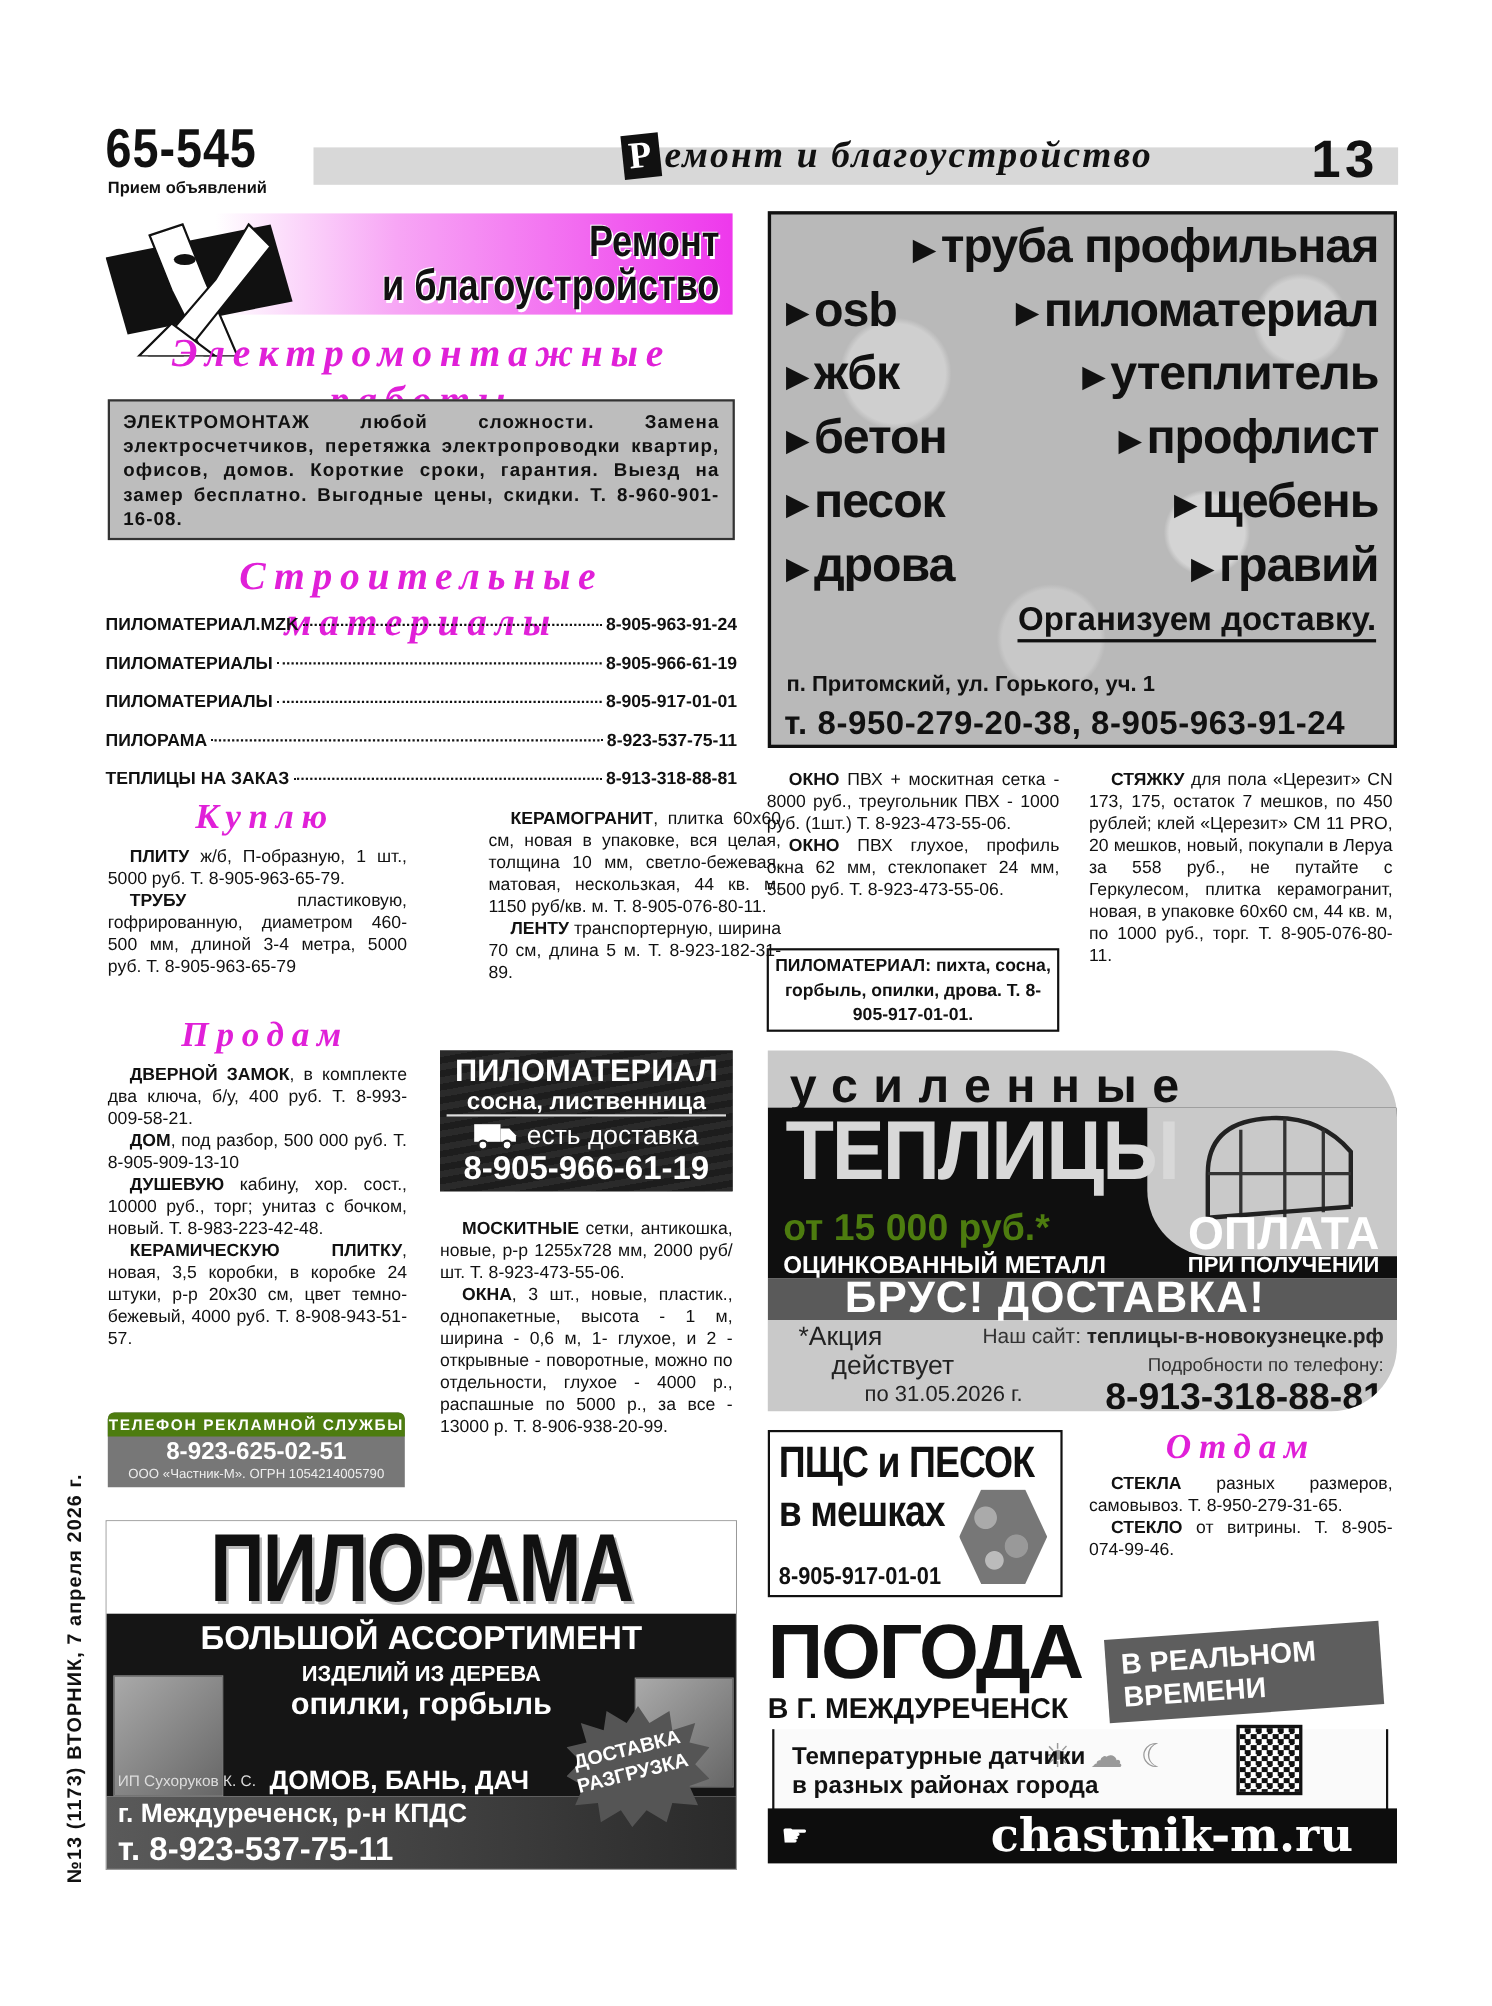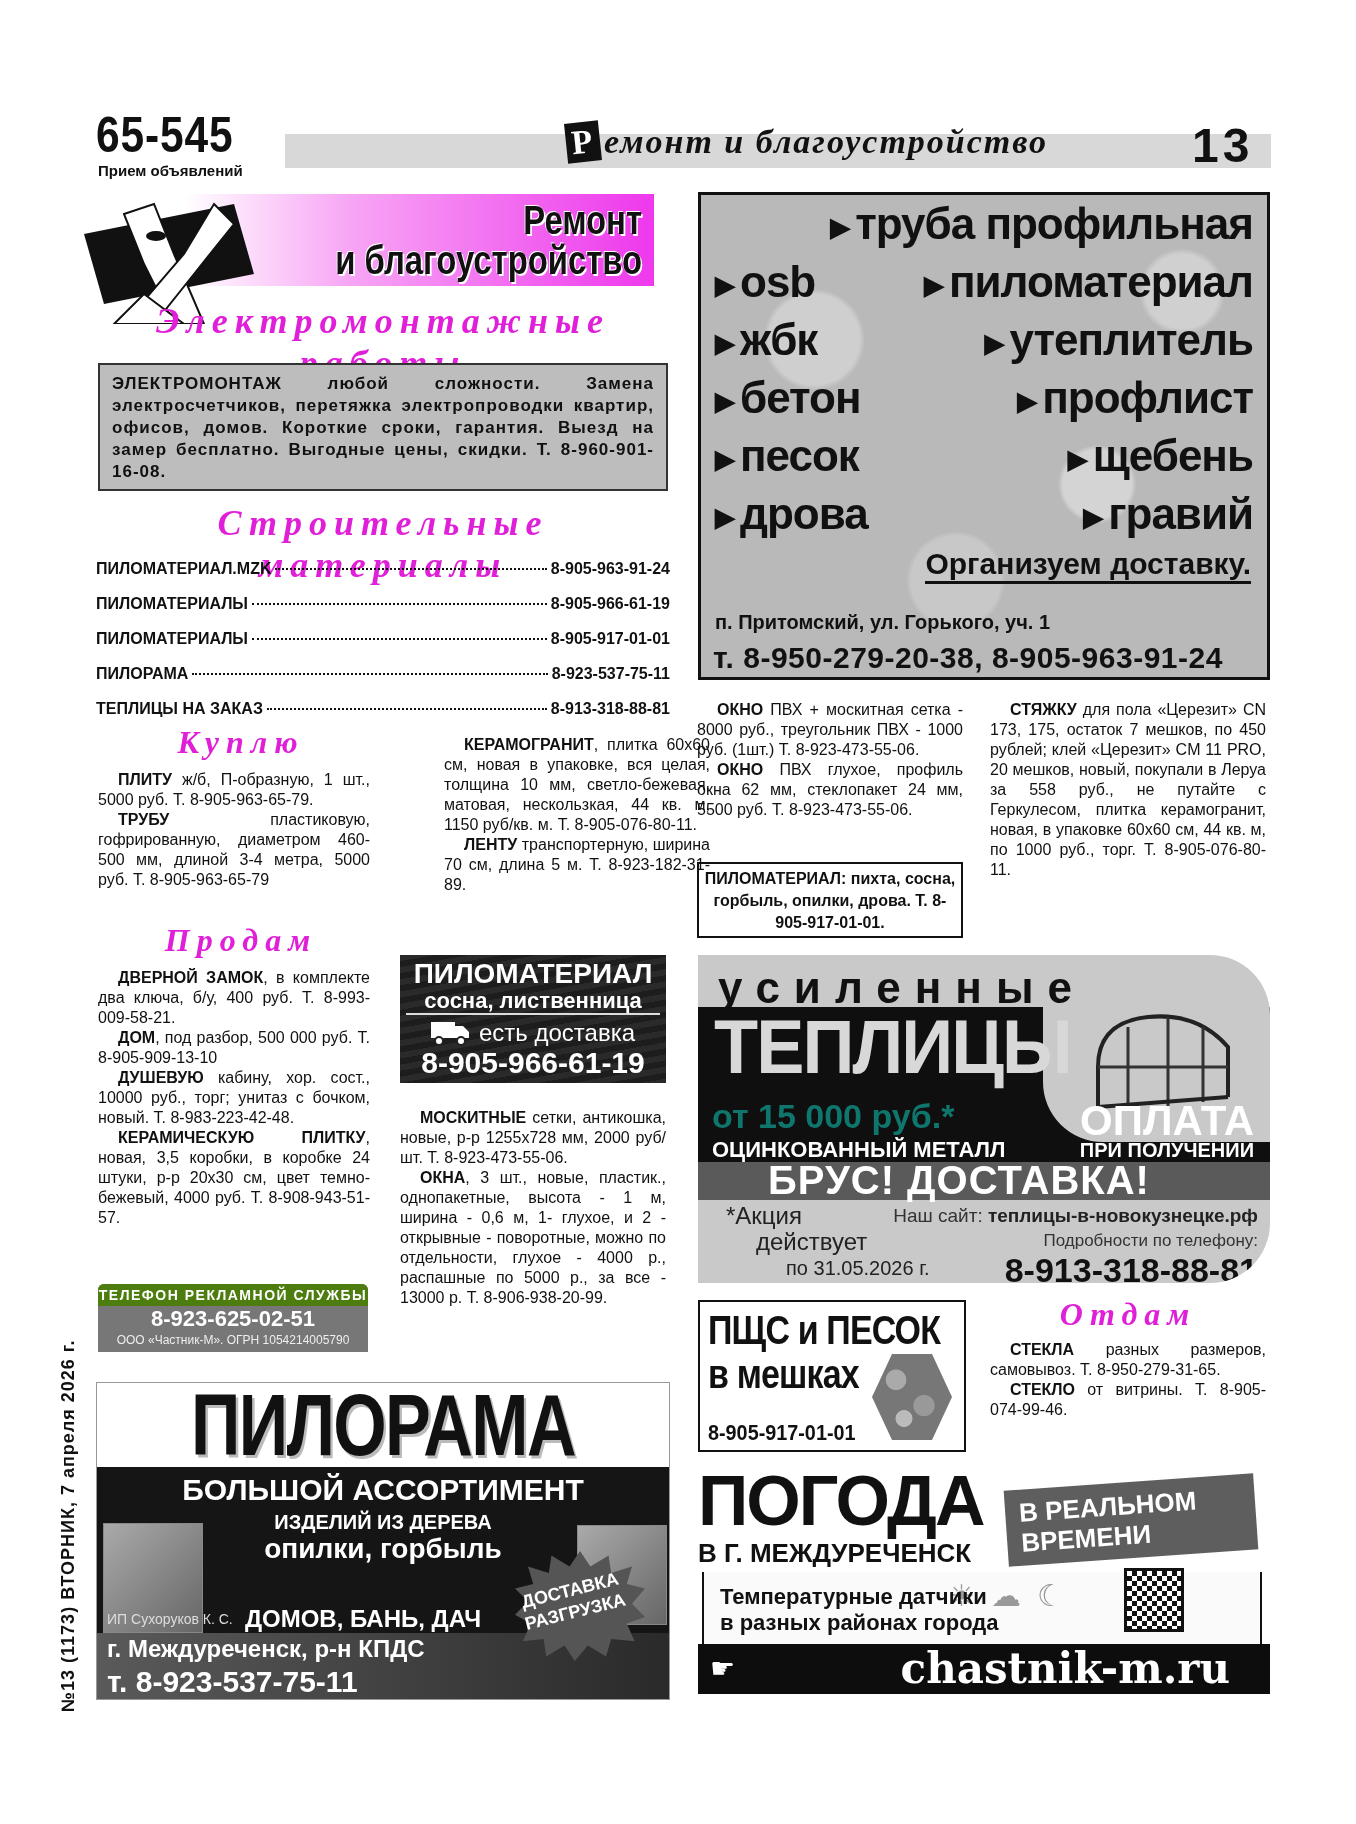--- a/index.html
+++ b/index.html
@@ -8,21 +8,21 @@
 .serif-it{font-family:"Liberation Serif",serif;font-style:italic;font-weight:700}
 .magenta{color:#e020d8}
 
 #hdr-phone{left:96px;top:112px;font-size:50px;font-weight:700;line-height:46px;letter-spacing:1px;transform:scaleX(0.85);transform-origin:left}
 #hdr-phone-sub{left:98px;top:162px;font-size:15px;font-weight:700}
 #hdr-bar{left:285px;top:134px;width:986px;height:34px;background:#d8d8d8}
 #hdr-title{left:566px;top:122px;font-size:34px;letter-spacing:2px;display:flex;align-items:center}
 #hdr-title .cap{background:#111;color:#fff;display:inline-block;width:34px;height:40px;line-height:40px;text-align:center;font-style:normal;transform:rotate(-6deg);margin-right:4px}
 #hdr-page{left:1192px;top:118px;font-size:48px;font-weight:700;letter-spacing:4px}
 
-#rubric{left:84px;top:194px;width:574px;height:130px}
+#rubric{left:96px;top:194px;width:574px;height:130px}
 #rubric-grad{left:100px;top:0;width:470px;height:92px;background:linear-gradient(90deg,#fff 0%,#f7a6f5 35%,#ee38ec 100%)}
 #rubric-tools{left:0;top:0;width:180px;height:130px}
 #rubric-text{right:16px;top:6px;text-align:right;font-size:40px;font-weight:700;line-height:40px;color:#111;text-shadow:2px 2px 0 #fff,-1px -1px 0 #fff;transform:scaleX(0.82);transform-origin:right}
 
 .sec-h{font-size:36px;letter-spacing:7px;text-align:center}
 
 #elec-box{left:98px;top:363px;width:570px;height:128px;background:#bdbdbd;border:2px solid #333;padding:8px 12px;font-size:17px;font-weight:700;line-height:22px;text-align:justify;letter-spacing:1px}
 
 #mat-list{left:96px;top:560px;width:574px}
 .mat-row{display:flex;align-items:baseline;height:35px;font-size:16px;font-weight:700}
@@ -45,21 +45,21 @@
 #pilo-dark .l3{font-size:24px;line-height:28px;display:flex;align-items:center;justify-content:center;gap:8px}
 #pilo-dark .l4{font-size:30px;font-weight:700;line-height:32px}
 
 #pilo-box{left:697px;top:862px;width:266px;height:76px;border:2px solid #111;padding:4px 4px;font-size:16px;font-weight:700;line-height:22px;text-align:center}
 
 #green{left:698px;top:955px;width:572px;height:328px;background:#c9c9c9;border-radius:0 60px 60px 0;overflow:hidden}
 #green .usil{left:20px;top:8px;font-size:44px;font-weight:700;letter-spacing:14px}
 #green .black{left:0;top:52px;width:572px;height:155px;background:#0f0f0f}
 #green .black-cut{left:345px;top:0;width:227px;height:135px;background:#c9c9c9;border-radius:0 0 0 60px}
 #green .teplicy{left:16px;top:50px;font-size:76px;font-weight:700;color:#d8d8d8;letter-spacing:-2px;transform:scaleX(0.95);transform-origin:left}
-#green .price{left:14px;top:142px;font-size:34px;font-weight:700;color:#0f766e}
+#green .price{left:14px;top:142px;font-size:34px;font-weight:700;color:#4d7c0f}
 #green .metal{left:14px;top:182px;font-size:22px;font-weight:700;color:#fff}
 #green .oplata{right:16px;top:142px;font-size:42px;font-weight:700;color:#fff}
 #green .prip{right:16px;top:184px;font-size:20px;font-weight:700;color:#fff}
 #green .grey{left:0;top:207px;width:572px;height:38px;background:#5a5a5a}
 #green .brus{left:70px;top:203px;font-size:40px;font-weight:700;color:#fff;letter-spacing:1px}
 #green .akc{left:28px;top:248px;font-size:24px;line-height:26px;color:#222}
 #green .site{right:12px;top:250px;font-size:19px;color:#333}
 #green .site b{color:#222}
 #green .podr{right:12px;top:276px;font-size:17px;color:#333}
 #green .gphone{right:12px;top:296px;font-size:34px;font-weight:700}

